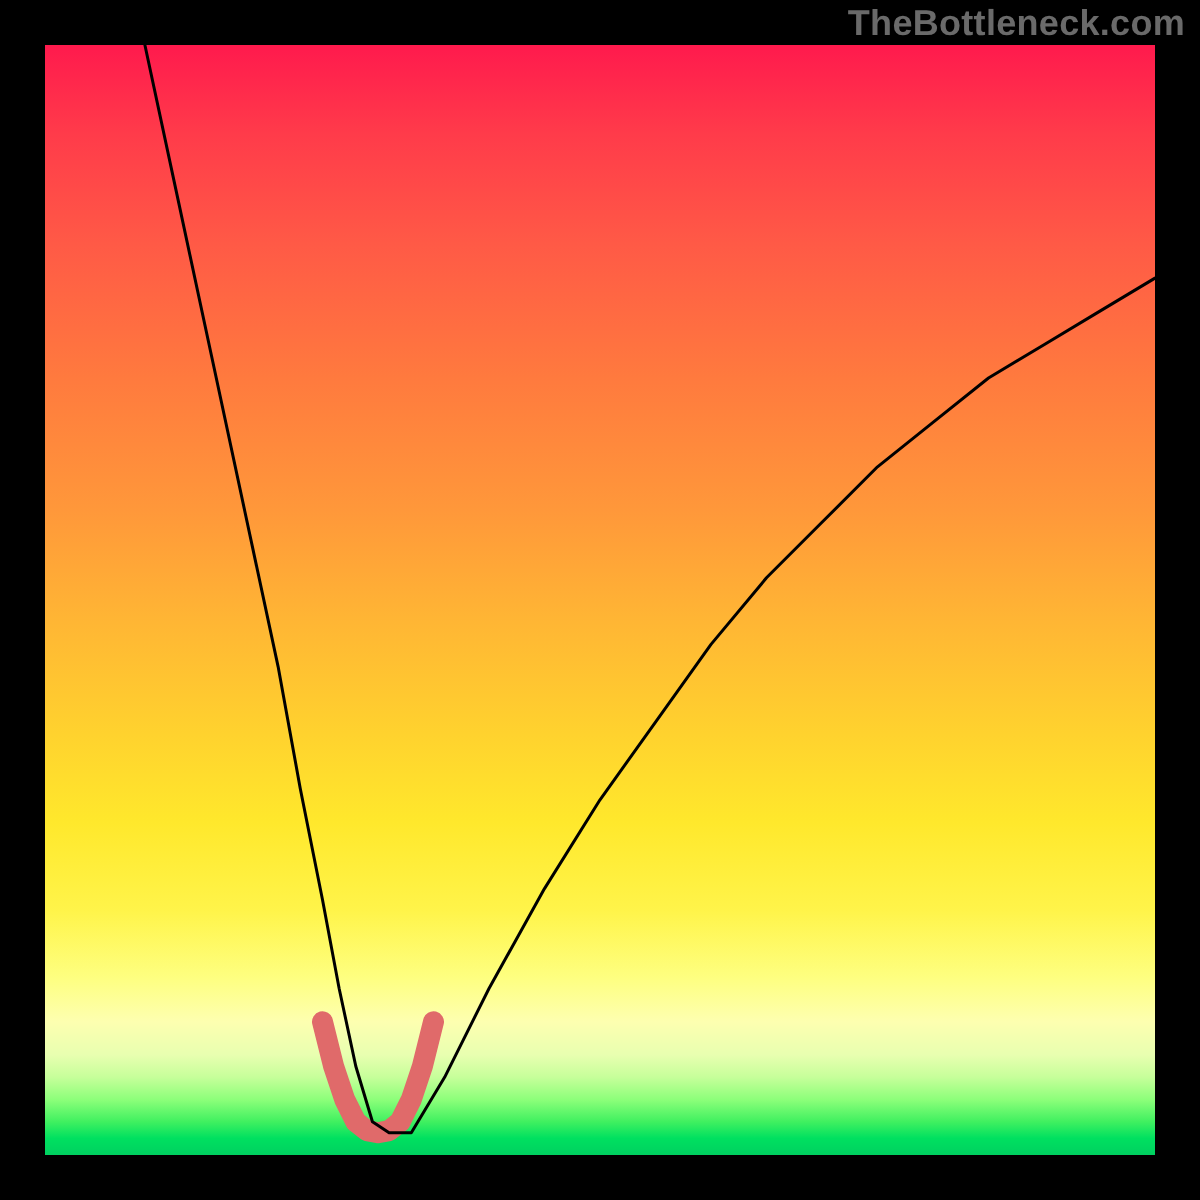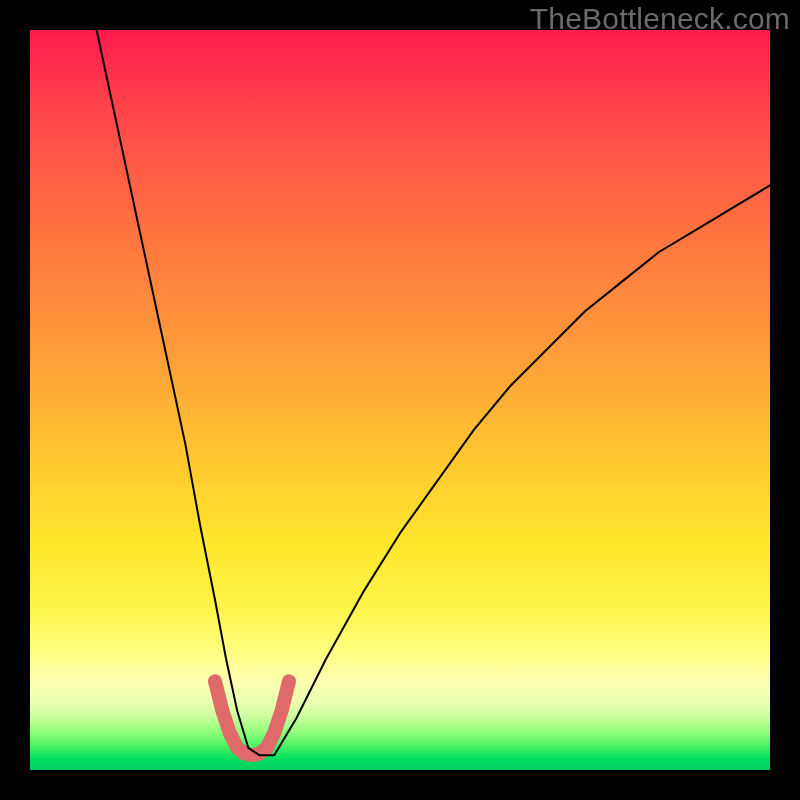--- a/index.html
+++ b/index.html
@@ -15,22 +15,22 @@
     position: relative;
     width: 800px;
     height: 800px;
     background: #000;
   }
   .watermark {
     position: absolute;
     top: 2px;
     right: 10px;
     color: #6a6a6a;
-    font-size: 30px;
-    font-weight: 400;
+    font-size: 24px;
+    font-weight: 700;
     letter-spacing: 0.2px;
     z-index: 10;
   }
   .plot-area {
     position: absolute;
     left: 30px;
     top: 30px;
     width: 740px;
     height: 740px;
     

